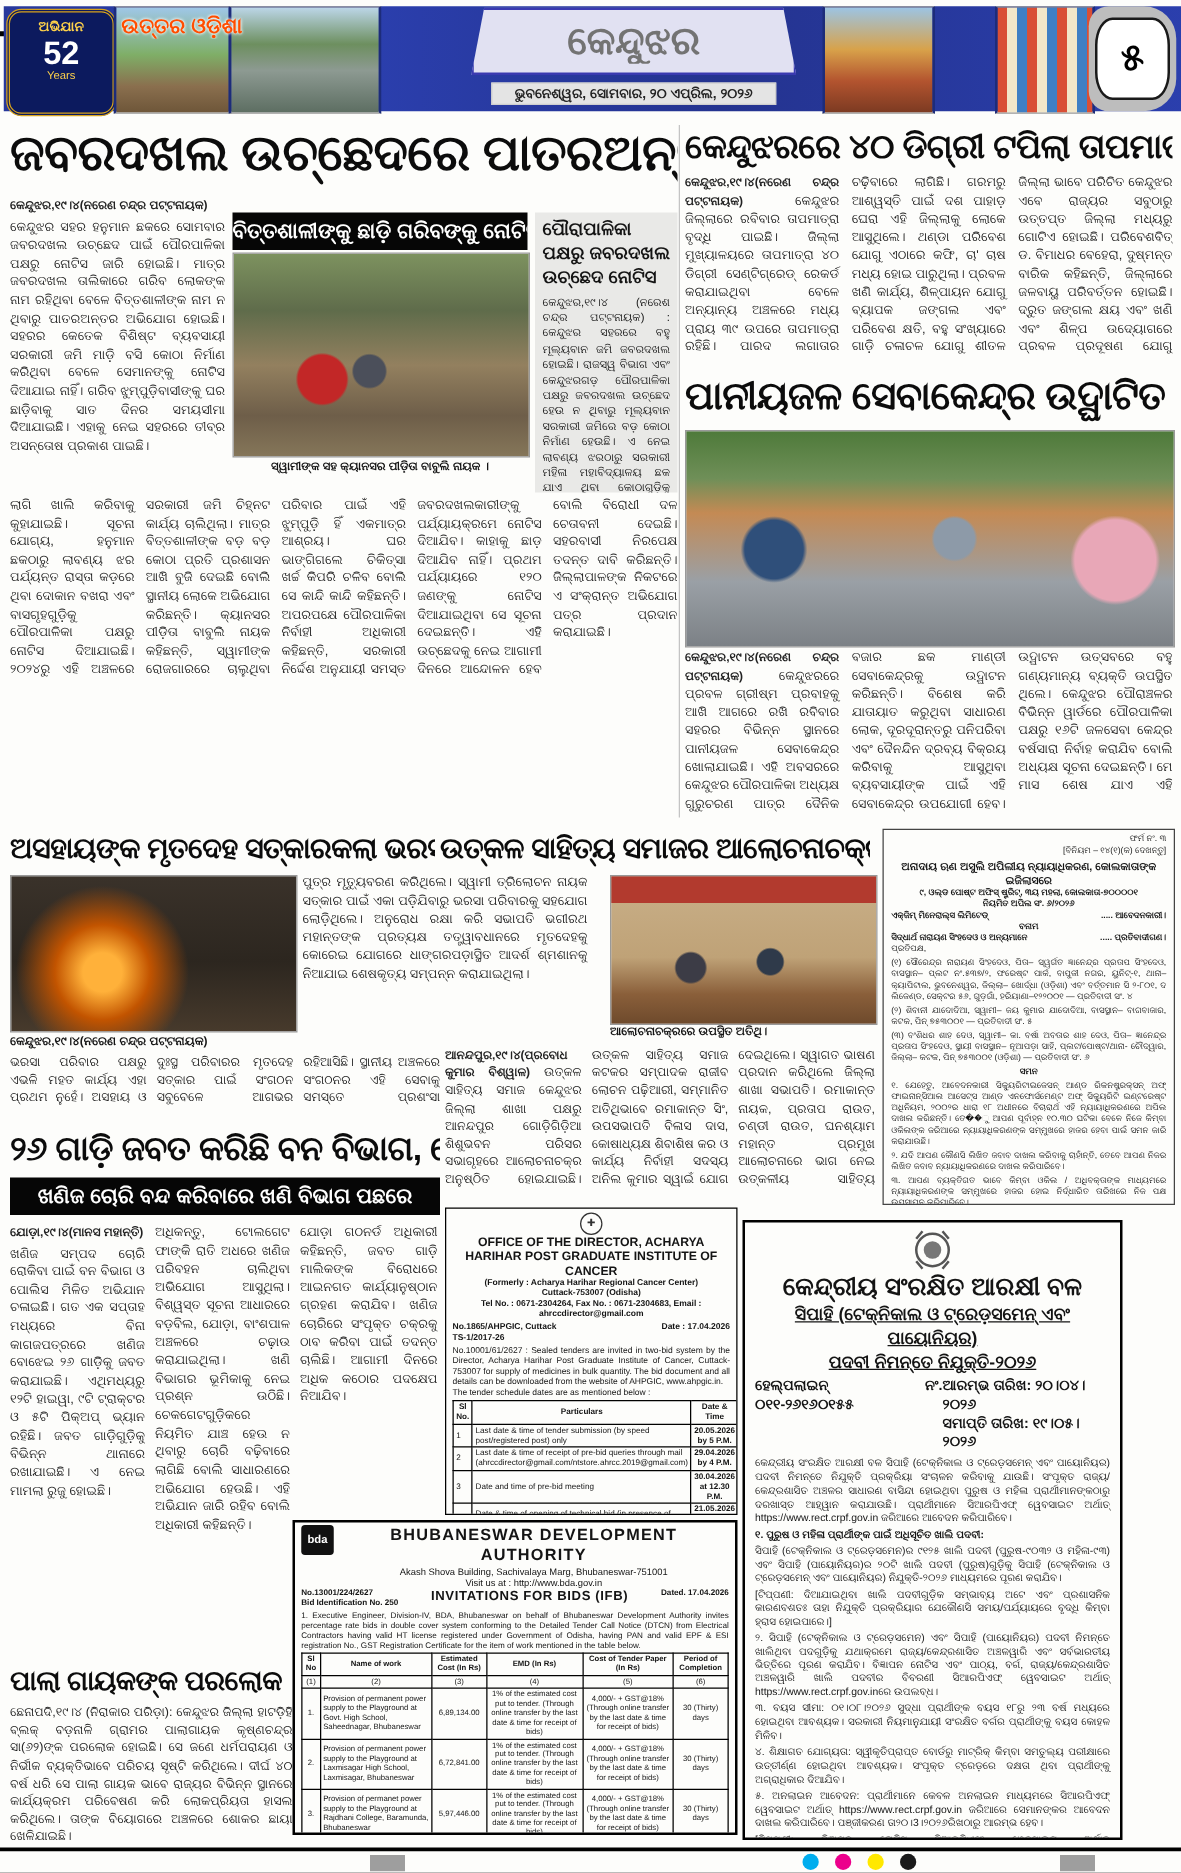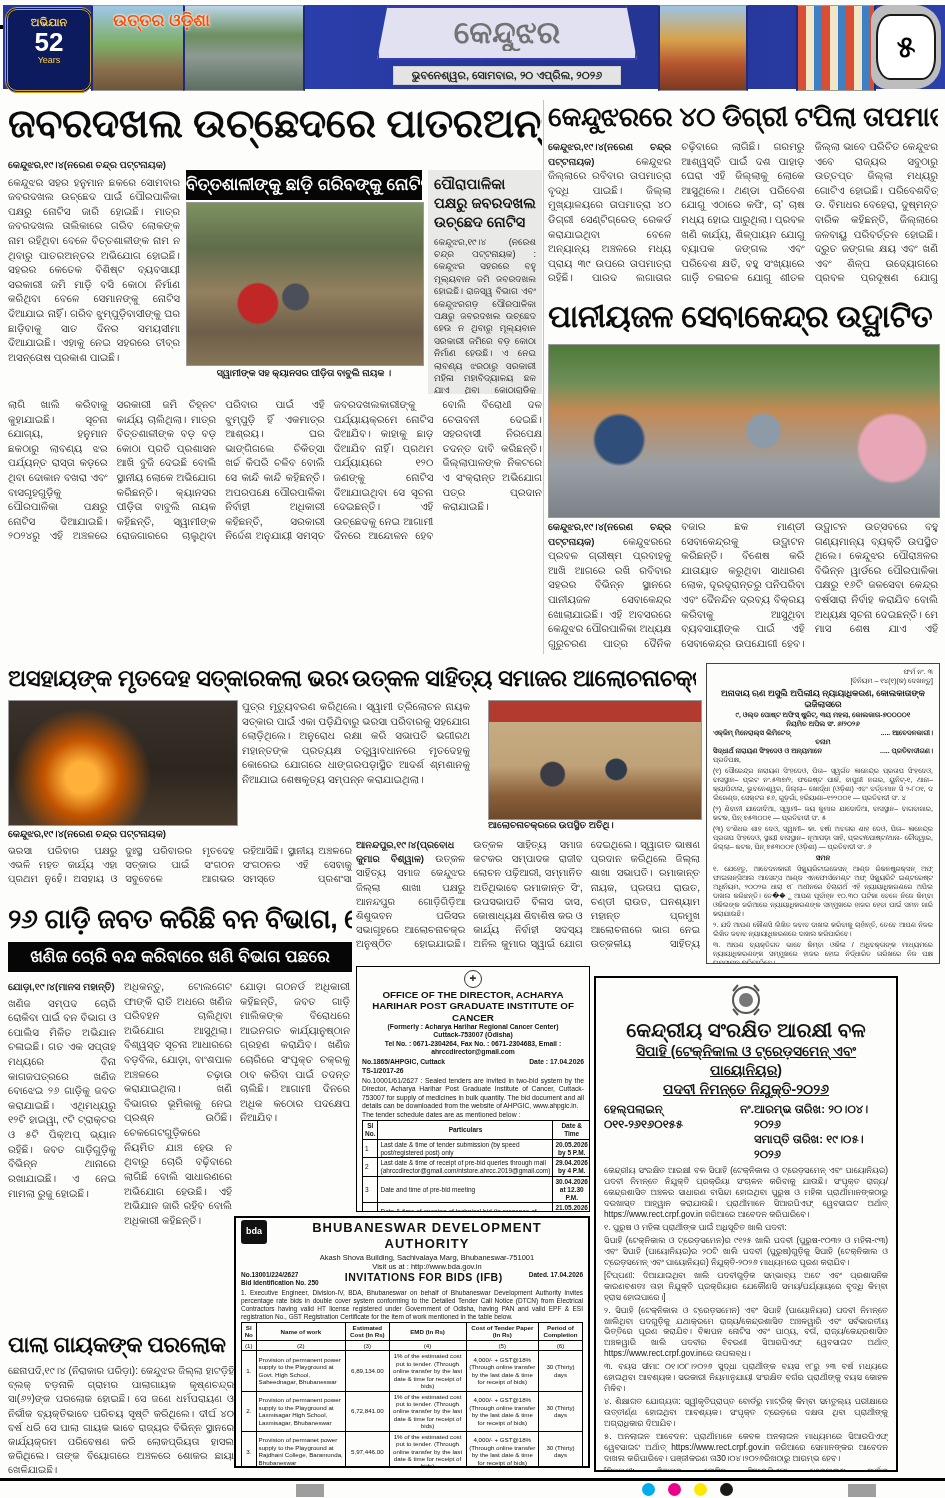--- a/index.html
+++ b/index.html
@@ -20,21 +20,21 @@
   .logo-badge{position:absolute;left:2px;top:2px;width:82px;height:80px;background:#0c1a5e;
     border:3px double #d8a31c;border-radius:12px;color:#ffd24a;text-align:center;line-height:1.05;}
   .logo-top{font-size:11px;font-weight:bold;margin-top:7px;}
   .logo-52{font-size:26px;font-weight:bold;color:#ffffff;text-align:center;}
   .logo-bottom{font-size:9px;}
   .mh-photo{position:absolute;top:0;height:84px;border-left:2px solid #1d2c7a;border-right:2px solid #1d2c7a;}
   .mhp1{left:88px;width:90px;background:linear-gradient(180deg,#9fc7e8 0%,#7fae67 45%,#8a6f4e 75%,#6e5639 100%);}
   .mhp2{left:180px;width:118px;background:linear-gradient(180deg,#bcd6e8 0%,#6d8f5f 35%,#8d9a92 60%,#5d6e62 100%);}
   .mhp3{left:655px;width:86px;background:linear-gradient(180deg,#9cc4e4 0%,#d8a24a 40%,#b3542f 70%,#7c3a22 100%);}
   .mhp4{left:793px;width:76px;background:repeating-linear-gradient(90deg,#d94f35 0 8px,#f2e7c9 8px 16px,#3f7fc4 16px 24px);}
-  .mh-edition{position:absolute;left:110px;top:6px;width:180px;font-size:17px;font-weight:bold;color:#ff4d00;
+  .mh-edition{position:absolute;left:94px;top:6px;width:180px;font-size:17px;font-weight:bold;color:#ff4d00;
     text-shadow:0 0 2px #fff,0 0 3px #fff;white-space:nowrap;overflow:hidden;z-index:3;}
   .mh-center{position:absolute;left:368px;top:1px;width:272px;height:82px;text-align:center;}
   .mh-title-panel{margin:0 auto;width:256px;height:50px;background:#e1e1f2;border:2px solid #3a3ab0;
     clip-path:polygon(4% 0,96% 0,100% 100%,0 100%);display:flex;align-items:center;justify-content:center;}
   .mh-title{font-size:31px;font-weight:bold;color:#737373;white-space:nowrap;overflow:hidden;}
   .mh-date{margin:6px auto 3px;width:226px;background:#e4e4e4;border:1px solid #cfcfcf;
     font-size:11px;font-weight:bold;color:#222;padding:2px 0;white-space:nowrap;overflow:hidden;}
   .page-badge{position:absolute;left:868px;top:0;width:70px;height:84px;background:#bdbdbd;
     border-radius:16px 26px 26px 16px;display:flex;align-items:center;justify-content:center;}
   .page-badge-inner{width:56px;height:62px;background:#fff;border:2px solid #1a1a1a;border-radius:14px/22px;
@@ -139,21 +139,21 @@
 
   
   .crpf{left:594px;top:976px;width:304px;height:496px;border:2.5px solid #000;padding:3px 8px;box-sizing:border-box;
     font-size:8.3px;line-height:1.32;overflow:hidden;text-align:justify;}
   .crpf .emblem{width:34px;height:38px;margin:0 auto;}
   .crpf .title{font-size:20px;font-weight:bold;text-align:center;line-height:1.15;}
   .crpf .sub{font-size:14px;font-weight:bold;text-align:center;text-decoration:underline;line-height:1.35;}
   .crpf .meta{display:flex;justify-content:space-between;font-weight:bold;font-size:11.5px;margin:3px 0;}
   .crpf .meta .right{text-align:left;}
   .crpf p{margin:2px 0;}
-  .crpf .note{font-weight:normal;}
+  .crpf .note{font-weight:bold;}
   .crpf .sign{text-align:right;font-weight:bold;font-size:10.5px;line-height:1.3;margin-top:2px;}
   .crpf .cbc{font-weight:bold;font-size:9.5px;text-align:left;}
 
   
   .foot-rule{left:0;top:1478px;width:945px;height:3px;background:#000;}
   .gray-sq{top:1484px;width:28px;height:13px;background:#9e9e9e;}
   .cmyk{top:1483px;width:13px;height:13px;border-radius:50%;}
 </style>
 </head>
 <body>
@@ -390,21 +390,21 @@
       <span>ହେଲ୍ପଲାଇନ୍ ନଂ. ୦୧୧-୨୬୧୬୦୧୫୫</span>
       <span class="right"><span>ଆରମ୍ଭ ତାରିଖ: ୨୦।୦୪।୨୦୨୬</span><br><span>ସମାପ୍ତି ତାରିଖ: ୧୯।୦୫।୨୦୨୬</span></span>
     </div>
     <p>କେନ୍ଦ୍ରୀୟ ସଂରକ୍ଷିତ ଆରକ୍ଷୀ ବଳ ସିପାହି (ଟେକ୍ନିକାଲ ଓ ଟ୍ରେଡ଼ସମେନ୍ ଏବଂ ପାୟୋନିୟର) ପଦବୀ ନିମନ୍ତେ ନିଯୁକ୍ତି ପ୍ରକ୍ରିୟା ସଂଚାଳନ କରିବାକୁ ଯାଉଛି। ସଂପୃକ୍ତ ରାଜ୍ୟ/କେନ୍ଦ୍ରଶାସିତ ଅଞ୍ଚଳର ସାଧାରଣ ବାସିନ୍ଦା ହୋଇଥିବା ପୁରୁଷ ଓ ମହିଳା ପ୍ରାର୍ଥୀମାନଙ୍କଠାରୁ ଦରଖାସ୍ତ ଆହ୍ୱାନ କରାଯାଉଛି। ପ୍ରାର୍ଥୀମାନେ ସିଆରପିଏଫ୍ ୱେବସାଇଟ ଅର୍ଥାତ୍ https://www.rect.crpf.gov.in ଜରିଆରେ ଆବେଦନ କରିପାରିବେ।</p>
     <p class="note">୧. ପୁରୁଷ ଓ ମହିଳା ପ୍ରାର୍ଥୀଙ୍କ ପାଇଁ ଅଧିସୂଚିତ ଖାଲି ପଦବୀ:</p>
     <p>ସିପାହି (ଟେକ୍ନିକାଲ ଓ ଟ୍ରେଡ଼ସମେନ)ର ୯୧୨୫ ଖାଲି ପଦବୀ (ପୁରୁଷ-୯୦୩୨ ଓ ମହିଳା-୯୩) ଏବଂ ସିପାହି (ପାୟୋନିୟର)ର ୨୦ଟି ଖାଲି ପଦବୀ (ପୁରୁଷ)ଗୁଡ଼ିକୁ ସିପାହି (ଟେକ୍ନିକାଲ ଓ ଟ୍ରେଡ଼ସମେନ୍ ଏବଂ ପାୟୋନିୟର) ନିଯୁକ୍ତି-୨୦୨୬ ମାଧ୍ୟମରେ ପୂରଣ କରାଯିବ।</p>
     <p>[ଟିପ୍ପଣୀ: ଦିଆଯାଇଥିବା ଖାଲି ପଦବୀଗୁଡ଼ିକ ସମ୍ଭାବ୍ୟ ଅଟେ ଏବଂ ପ୍ରଶାସନିକ କାରଣବଶତଃ ତାହା ନିଯୁକ୍ତି ପ୍ରକ୍ରିୟାର ଯେକୌଣସି ସମୟ/ପର୍ଯ୍ୟାୟରେ ବୃଦ୍ଧି କିମ୍ବା ହ୍ରାସ ହୋଇପାରେ।]</p>
     <p>୨. ସିପାହି (ଟେକ୍ନିକାଲ ଓ ଟ୍ରେଡ଼ସମେନ) ଏବଂ ସିପାହି (ପାୟୋନିୟର) ପଦବୀ ନିମନ୍ତେ ଖାଲିଥିବା ପଦଗୁଡ଼ିକୁ ଯଥାକ୍ରମେ ରାଜ୍ୟ/କେନ୍ଦ୍ରଶାସିତ ଅଞ୍ଚଳୱାରି ଏବଂ ସର୍ବଭାରତୀୟ ଭିତ୍ତିରେ ପୂରଣ କରାଯିବ। ବିଜ୍ଞାପନ ନୋଟିସ ଏବଂ ପାଠ୍ୟ, ବର୍ଗ, ରାଜ୍ୟ/କେନ୍ଦ୍ରଶାସିତ ଅଞ୍ଚଳୱାରି ଖାଲି ପଦବୀର ବିବରଣୀ ସିଆରପିଏଫ୍ ୱେବସାଇଟ ଅର୍ଥାତ୍ https://www.rect.crpf.gov.inରେ ଉପଲବ୍ଧ।</p>
     <p>୩. ବୟସ ସୀମା: ୦୧।୦୮।୨୦୨୬ ସୁଦ୍ଧା ପ୍ରାର୍ଥୀଙ୍କ ବୟସ ୧୮ରୁ ୨୩ ବର୍ଷ ମଧ୍ୟରେ ହୋଇଥିବା ଆବଶ୍ୟକ। ସରକାରୀ ନିୟମାନୁଯାୟୀ ସଂରକ୍ଷିତ ବର୍ଗର ପ୍ରାର୍ଥୀଙ୍କୁ ବୟସ କୋହଳ ମିଳିବ।</p>
     <p>୪. ଶିକ୍ଷାଗତ ଯୋଗ୍ୟତା: ସ୍ୱୀକୃତିପ୍ରାପ୍ତ ବୋର୍ଡରୁ ମାଟ୍ରିକ୍ କିମ୍ବା ସମତୁଲ୍ୟ ପରୀକ୍ଷାରେ ଉତ୍ତୀର୍ଣ୍ଣ ହୋଇଥିବା ଆବଶ୍ୟକ। ସଂପୃକ୍ତ ଟ୍ରେଡ଼ରେ ଦକ୍ଷତା ଥିବା ପ୍ରାର୍ଥୀଙ୍କୁ ଅଗ୍ରାଧିକାର ଦିଆଯିବ।</p>
-    <p>୫. ଅନଲାଇନ ଆବେଦନ: ପ୍ରାର୍ଥୀମାନେ କେବଳ ଅନଲାଇନ ମାଧ୍ୟମରେ ସିଆରପିଏଫ୍ ୱେବସାଇଟ ଅର୍ଥାତ୍ https://www.rect.crpf.gov.in ଜରିଆରେ ସେମାନଙ୍କର ଆବେଦନ ଦାଖଲ କରିପାରିବେ। ପଞ୍ଜୀକରଣ ତା30।୦୪।୨୦୨୬ରିଖଠାରୁ ଆରମ୍ଭ ହେବ।</p>
+    <p>୫. ଅନଲାଇନ ଆବେଦନ: ପ୍ରାର୍ଥୀମାନେ କେବଳ ଅନଲାଇନ ମାଧ୍ୟମରେ ସିଆରପିଏଫ୍ ୱେବସାଇଟ ଅର୍ଥାତ୍ https://www.rect.crpf.gov.in ଜରିଆରେ ସେମାନଙ୍କର ଆବେଦନ ଦାଖଲ କରିପାରିବେ। ପଞ୍ଜୀକରଣ ତା୨୦।3।୨୦୨୬ରିଖଠାରୁ ଆରମ୍ଭ ହେବ।</p>
     <p>[ଟିପ୍ପଣୀ: ବିଜ୍ଞାପନ ନୋଟିସ ସିଆରପିଏଫ୍ ୱେବସାଇଟ ଅର୍ଥାତ୍ https://www.rect.crpf.gov.inରେ ଉପଲବ୍ଧ]</p>
     <div class="sign"><span>ଡିଆଇଜି (ନିଯୁକ୍ତି), ମହାନିର୍ଦ୍ଦେଶାଳୟ</span><br><span>କେନ୍ଦ୍ରୀୟ ସଂରକ୍ଷିତ ଆରକ୍ଷୀ ବଳ</span></div>
     <div class="cbc">cbc 19140/11/0001/2627</div>
   </div>
 
   <div class="abs foot-rule"></div>
   <div class="abs gray-sq" style="left:296px;"></div>
   <div class="abs gray-sq" style="left:848px;"></div>
   <div class="abs cmyk" style="left:642px;background:#00adee;"></div>
   <div class="abs cmyk" style="left:668px;background:#ec008c;"></div>

